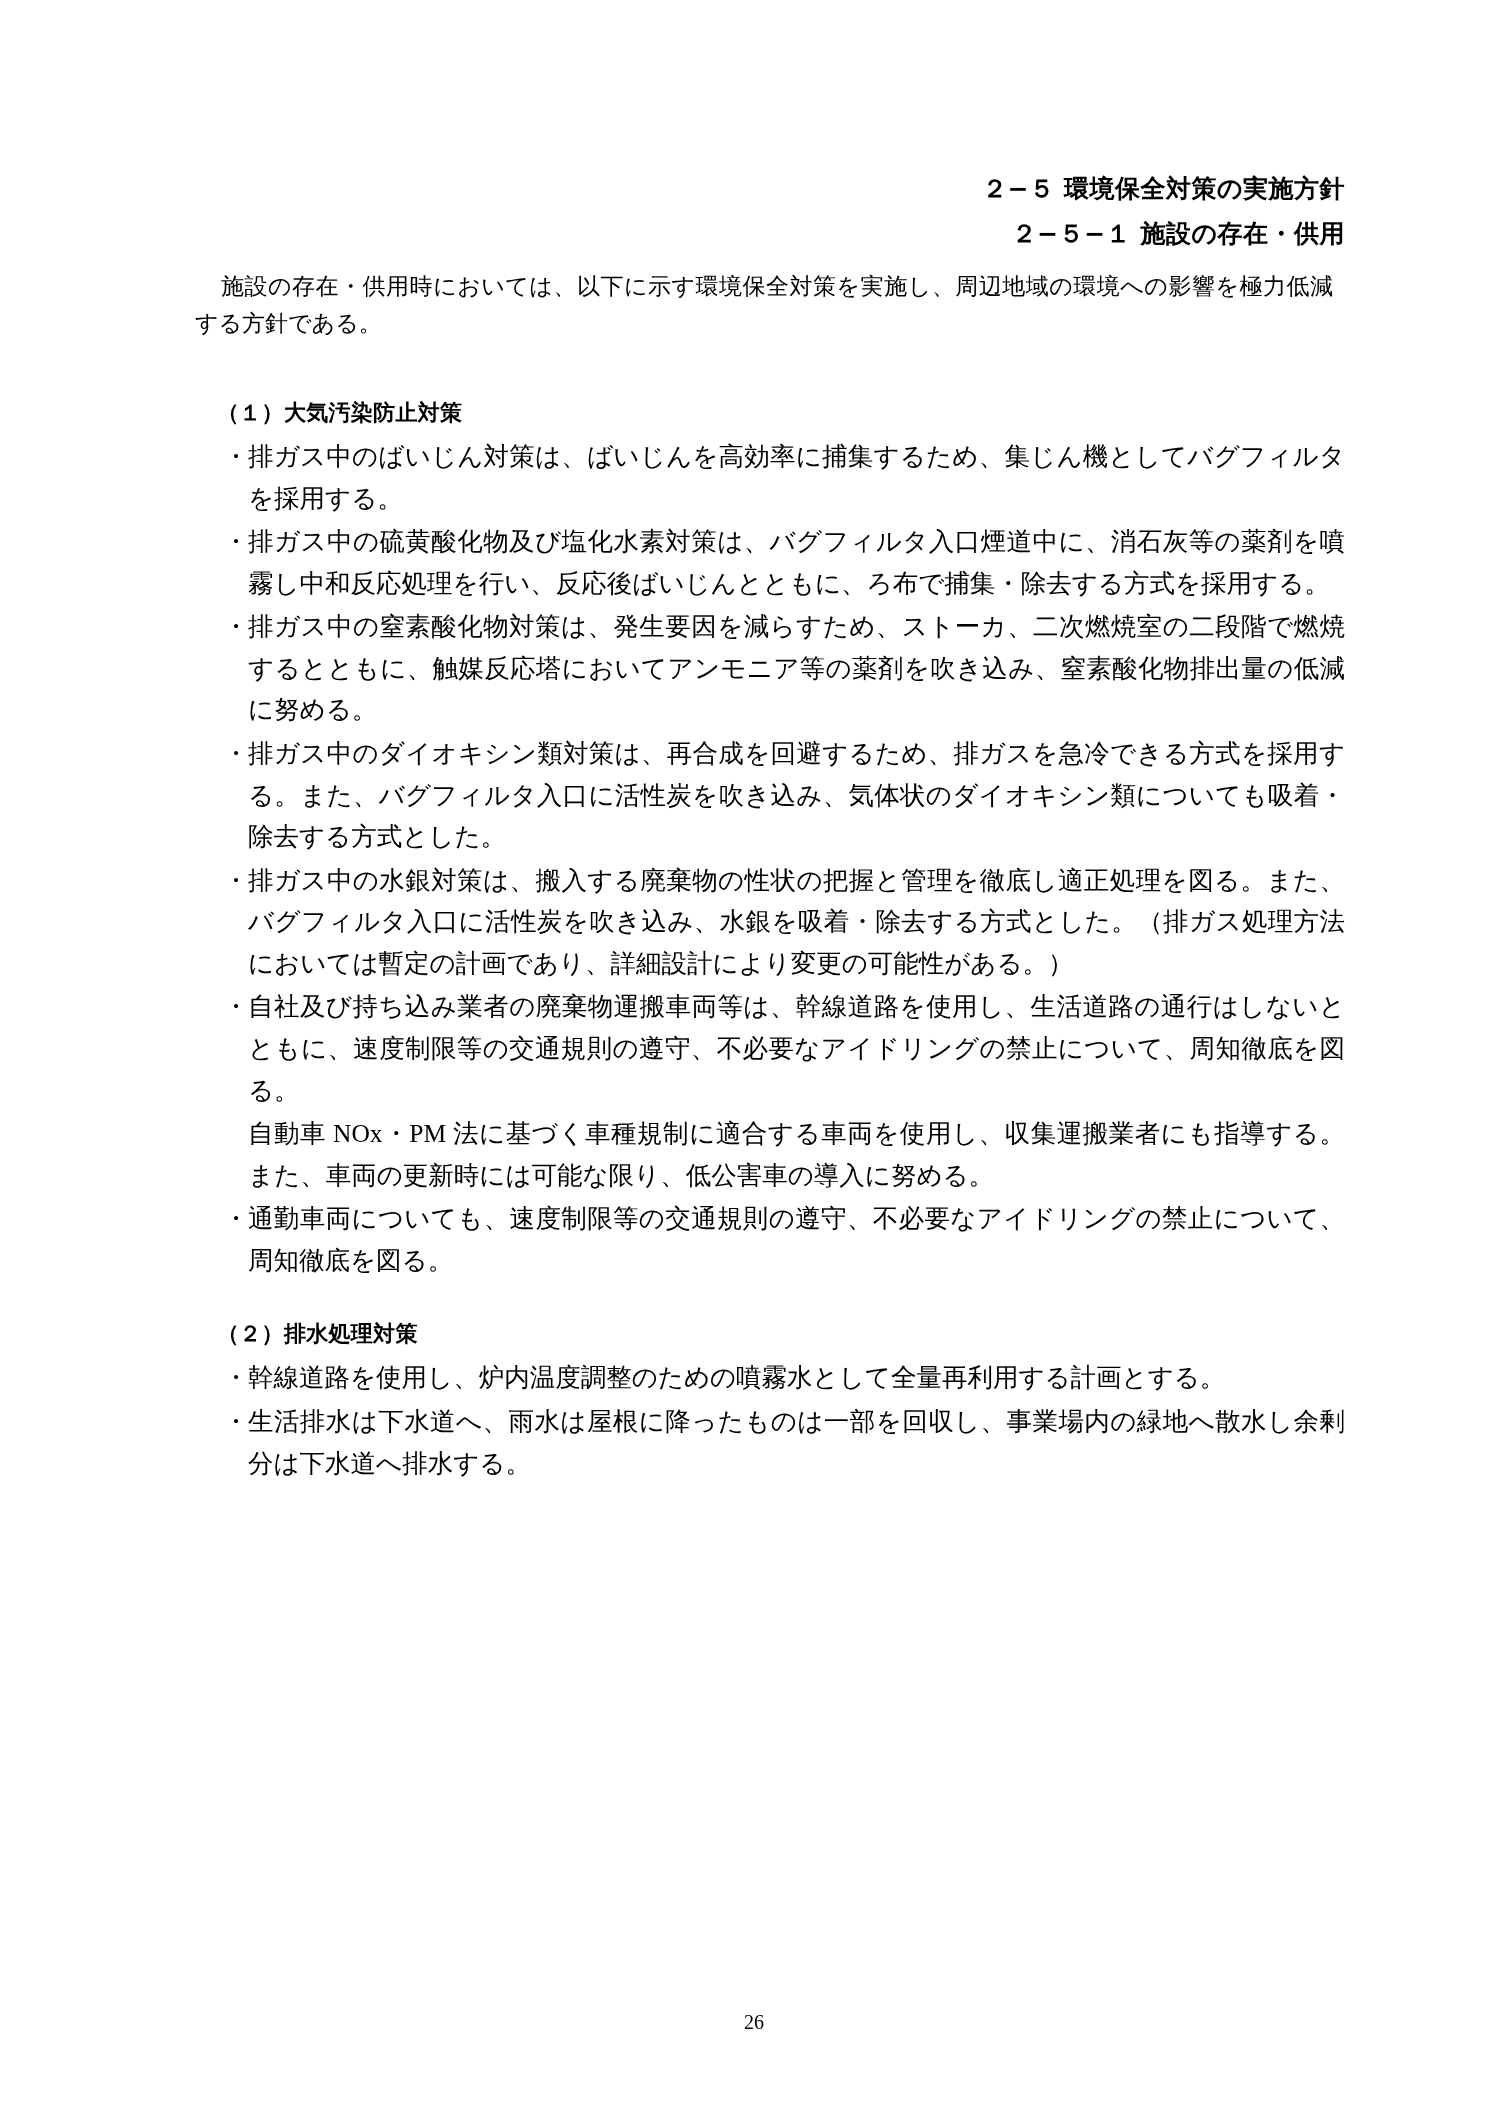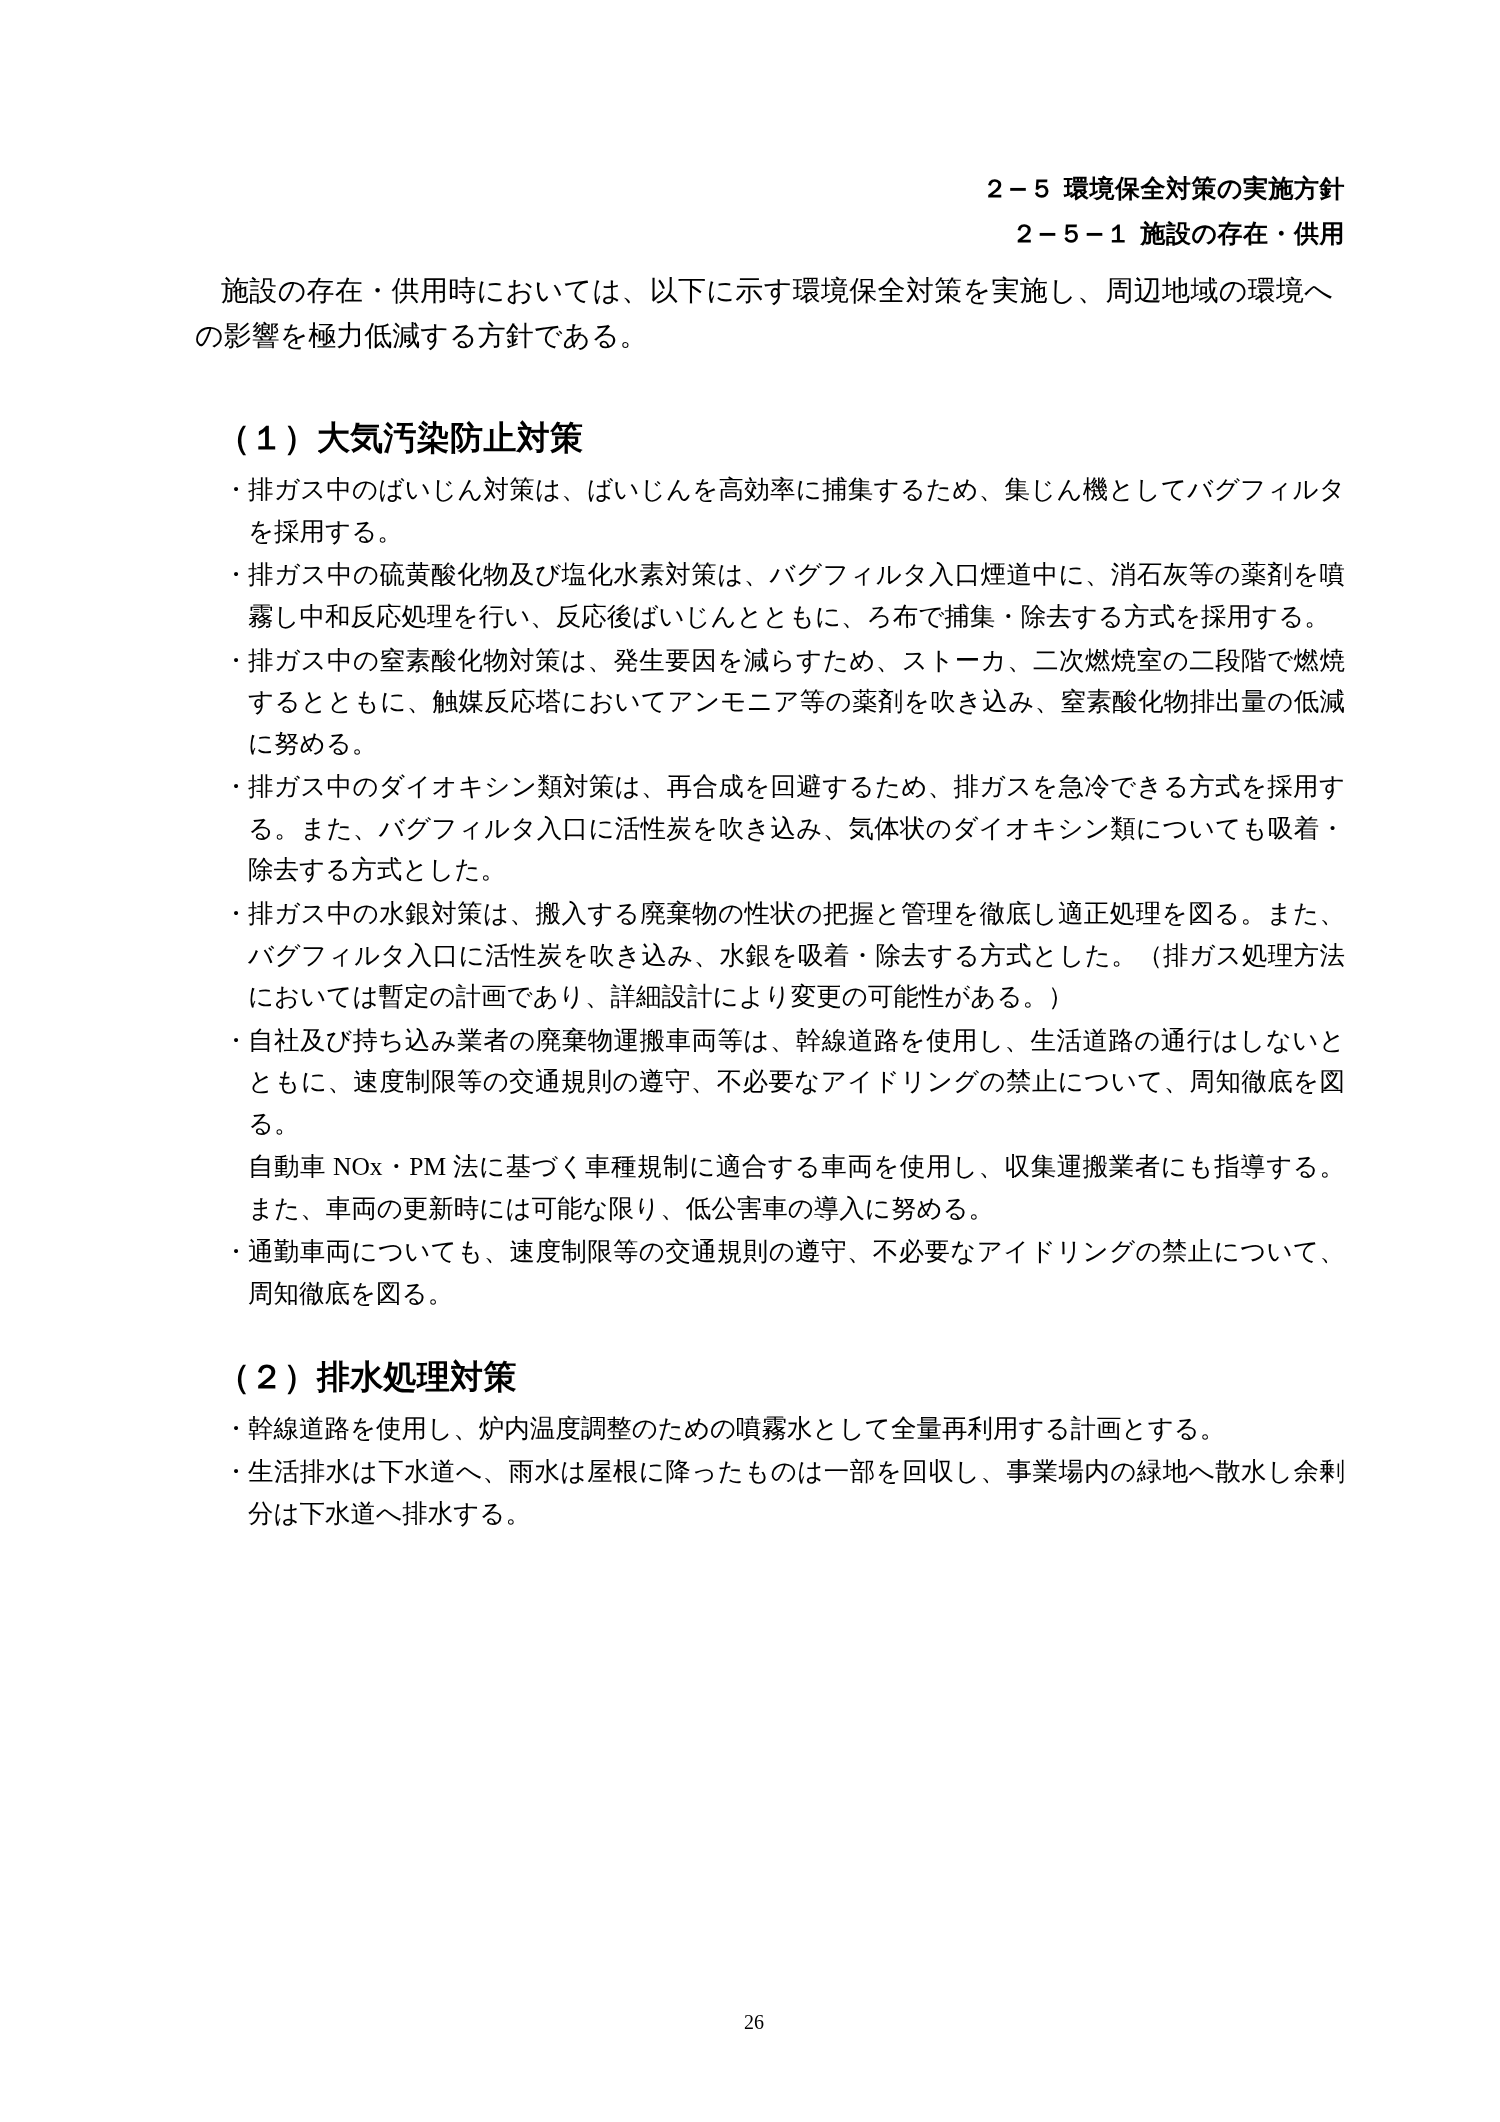--- a/index.html
+++ b/index.html
@@ -30,39 +30,39 @@
     font-size: 25px;
     letter-spacing: 0.5px;
     line-height: 1.55;
     margin: 0 0 6px 0;
     text-align: right;
   }
   .heading-2 {
     margin-bottom: 14px;
   }
   .para {
-    font-size: 28px;
+    font-size: 23px;
     line-height: 1.62;
     margin: 0 12px 8px 0;
     text-align: justify;
     text-justify: inter-ideograph;
   }
   .para.indent {
     text-indent: 26px;
   }
   .spacer-lg {
     height: 46px;
   }
   .spacer-md {
     height: 34px;
   }
   .section-title {
     font-family: Liberation Sans, sans-serif;
     font-weight: bold;
-    font-size: 33px;
+    font-size: 22px;
     line-height: 1.55;
     margin: 0 0 6px 22px;
     letter-spacing: 0.3px;
   }
   ul.bullets {
     list-style: none;
     margin: 0;
     padding: 0;
   }
   ul.bullets > li {

